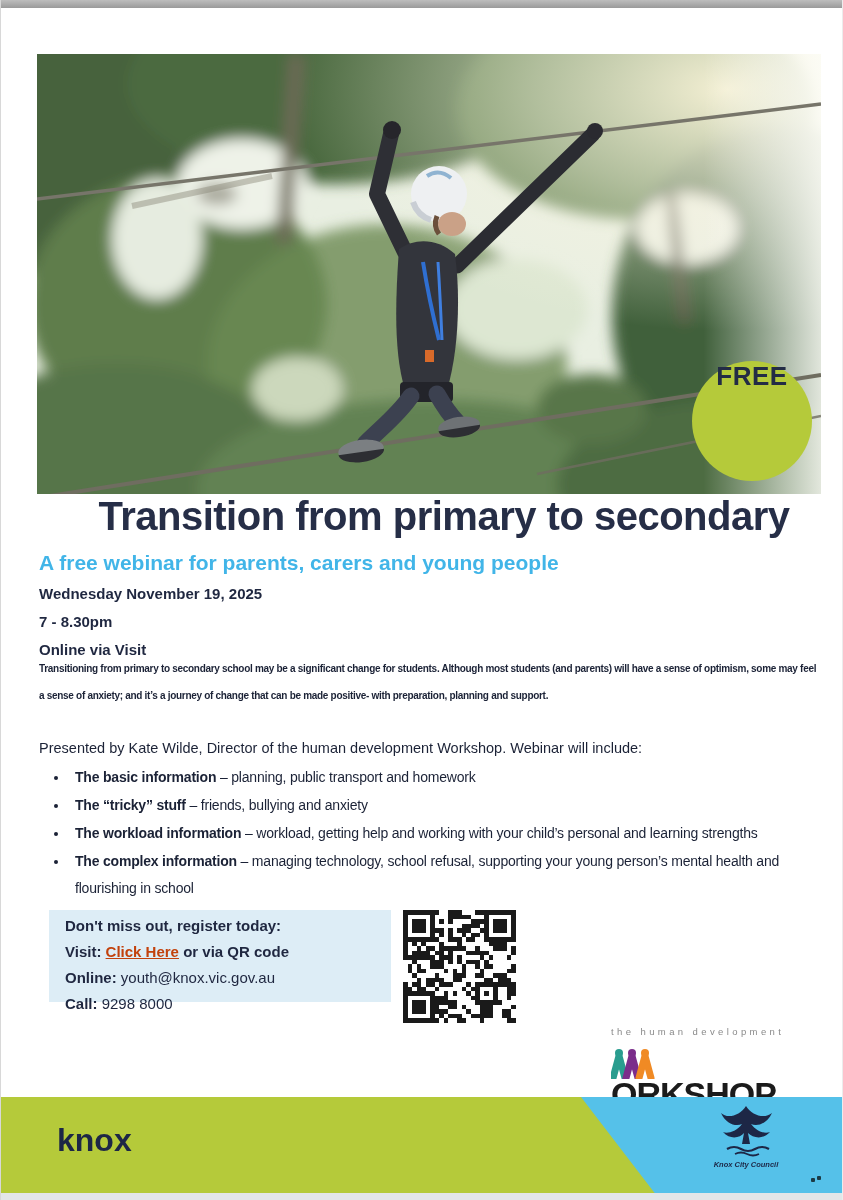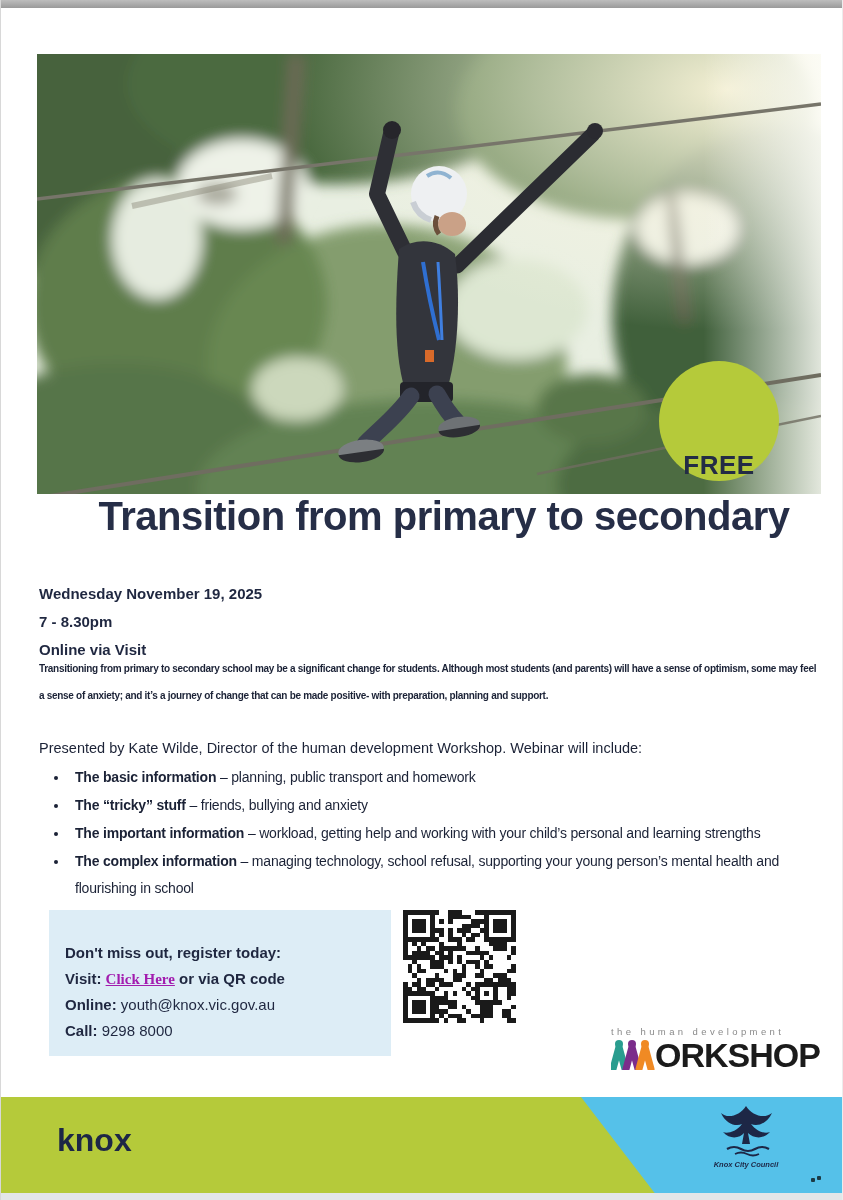--- a/index.html
+++ b/index.html
@@ -4,46 +4,46 @@
 <style>
   html,body{margin:0;padding:0;background:#ffffff;}
   .page{position:relative;width:843px;height:1200px;background:#fff;overflow:hidden;
         font-family:"Liberation Sans",sans-serif;color:#232c45;
         border-left:1px solid #d8d8d8;border-right:1px solid #ececec;box-sizing:border-box;}
   .abs{position:absolute;}
   .top-strip{left:0;top:0;width:843px;height:8px;background:linear-gradient(#bdbdbd,#9a9a9a);}
   .bottom-strip{left:0;top:1193px;width:843px;height:7px;background:#e3e6e8;}
 
   .hero{left:36px;top:54px;width:784px;height:440px;overflow:hidden;}
-  .free-circle{left:658px;top:361px;width:120px;height:120px;border-radius:50%;
-               background:#b5ca3a;display:flex;align-items:flex-end;justify-content:center;}
+  .free-circle{left:691px;top:361px;width:120px;height:120px;border-radius:50%;
+               background:#b5ca3a;display:flex;align-items:flex-start;justify-content:center;}
   .free-circle span{font-size:26px;font-weight:700;color:#232c45;letter-spacing:.5px;}
 
   .title{left:48px;top:494px;width:790px;font-size:40px;font-weight:700;color:#262e47;letter-spacing:-.5px;text-align:center;}
   .subtitle{left:38px;top:551px;width:700px;font-size:21px;font-weight:700;color:#41b5e8;}
   .details{left:38px;top:580px;font-size:15px;font-weight:700;line-height:28px;color:#1f2740;}
   .intro{left:38px;top:655px;width:782px;font-size:10px;font-weight:700;line-height:27px;
          letter-spacing:-.3px;color:#1b2236;}
   .presenter{left:38px;top:740px;width:782px;font-size:14.5px;font-weight:400;color:#1b2236;}
   .bullets{left:50px;top:764px;width:720px;margin:0;padding:0 0 0 18px;font-size:14px;
            line-height:27px;letter-spacing:-.2px;color:#1b2236;}
   .bullets li{margin:0 0 1px 0;padding-left:6px;}
   .bullets .lead{font-weight:700;}
 
   .register{left:48px;top:910px;width:310px;height:86px;background:#ddedf6;
-            padding:30px 16px;font-size:15px;line-height:26px;color:#1f2740;}
+            padding:3px 16px;font-size:15px;line-height:26px;color:#1f2740;}
   .register .bold{font-weight:700;}
-  .register a{color:#a21caf;font-weight:700;text-decoration:underline;cursor:pointer;font-family:Liberation Serif, serif;}
+  .register a{color:#c2410c;font-weight:700;text-decoration:underline;cursor:pointer;}
   .qr{left:402px;top:910px;width:113px;height:113px;}
 
   .logo-row{left:0;top:1026px;width:843px;height:68px;}
 
   .workshop{left:610px;top:1026px;width:210px;}
   .workshop .tag{font-size:9.5px;letter-spacing:3.4px;color:#8a8a8a;white-space:nowrap;}
-  .workshop .main{display:flex;align-items:flex-end;margin-top:2px;}
+  .workshop .main{display:flex;margin-top:11px;flex-direction:column;}
   .workshop .main .rest{font-size:34px;font-weight:800;color:#1b1b1b;letter-spacing:-1px;line-height:30px;}
 
   .footer-band{left:0;top:1097px;width:843px;height:96px;background:#b5ca3a;}
   .footer-blue{left:580px;top:1097px;width:263px;height:96px;background:#55c1e9;
                clip-path:polygon(0 0,100% 0,100% 100%,28% 100%);}
   .knox-word{left:56px;top:1122px;font-size:32px;font-weight:700;color:#1d2746;letter-spacing:0;}
   .knox-eagle{left:712px;top:1104px;}
   .knox-council{left:695px;top:1160px;width:100px;text-align:center;font-size:7.5px;
                 font-style:italic;font-weight:700;color:#1d2746;}
   .corner-glyph{left:810px;top:1169px;}
@@ -128,34 +128,35 @@
         <path d="M400,162 q-4,10 2,18" stroke="#6b4f3a" stroke-width="5" fill="none"></path>
       </g>
     </svg>
   </div>
 
   <div class="abs free-circle">
     <span>FREE</span>
   </div>
 
   <div class="abs title">Transition from primary to secondary</div>
+  <div class="abs subtitle">A free webinar for parents, carers and young people</div>
 
   <div class="abs details">
     <div>Wednesday November 19, 2025</div>
     <div>7 - 8.30pm</div>
     <div>Online via Visit</div>
   </div>
 
   <div class="abs intro">Transitioning from primary to secondary school may be a significant change for students. Although most students (and parents) will have a sense of optimism, some may feel a sense of anxiety; and it’s a journey of change that can be made positive- with preparation, planning and support.</div>
   <div class="abs presenter">Presented by Kate Wilde, Director of the human development Workshop. Webinar will include:</div>
 
   <ul class="abs bullets">
     <li><span class="lead">The basic information</span><span> – planning, public transport and homework</span></li>
     <li><span class="lead">The “tricky” stuff</span><span> – friends, bullying and anxiety</span></li>
-    <li><span class="lead">The important information</span><span> – workload, getting help and working with your child’s personal and learning strengths</span></li>
+    <li><span class="lead">The workload information</span><span> – workload, getting help and working with your child’s personal and learning strengths</span></li>
     <li><span class="lead">The complex information</span><span> – managing technology, school refusal, supporting your young person’s mental health and flourishing in school</span></li>
   </ul>
 
   <div class="abs register">
     <div class="bold">Don't miss out, register today:</div>
     <div>
       <span class="bold">Visit: </span>
       <a>Click Here</a>
       <span class="bold"> or via QR code</span>
     </div>

